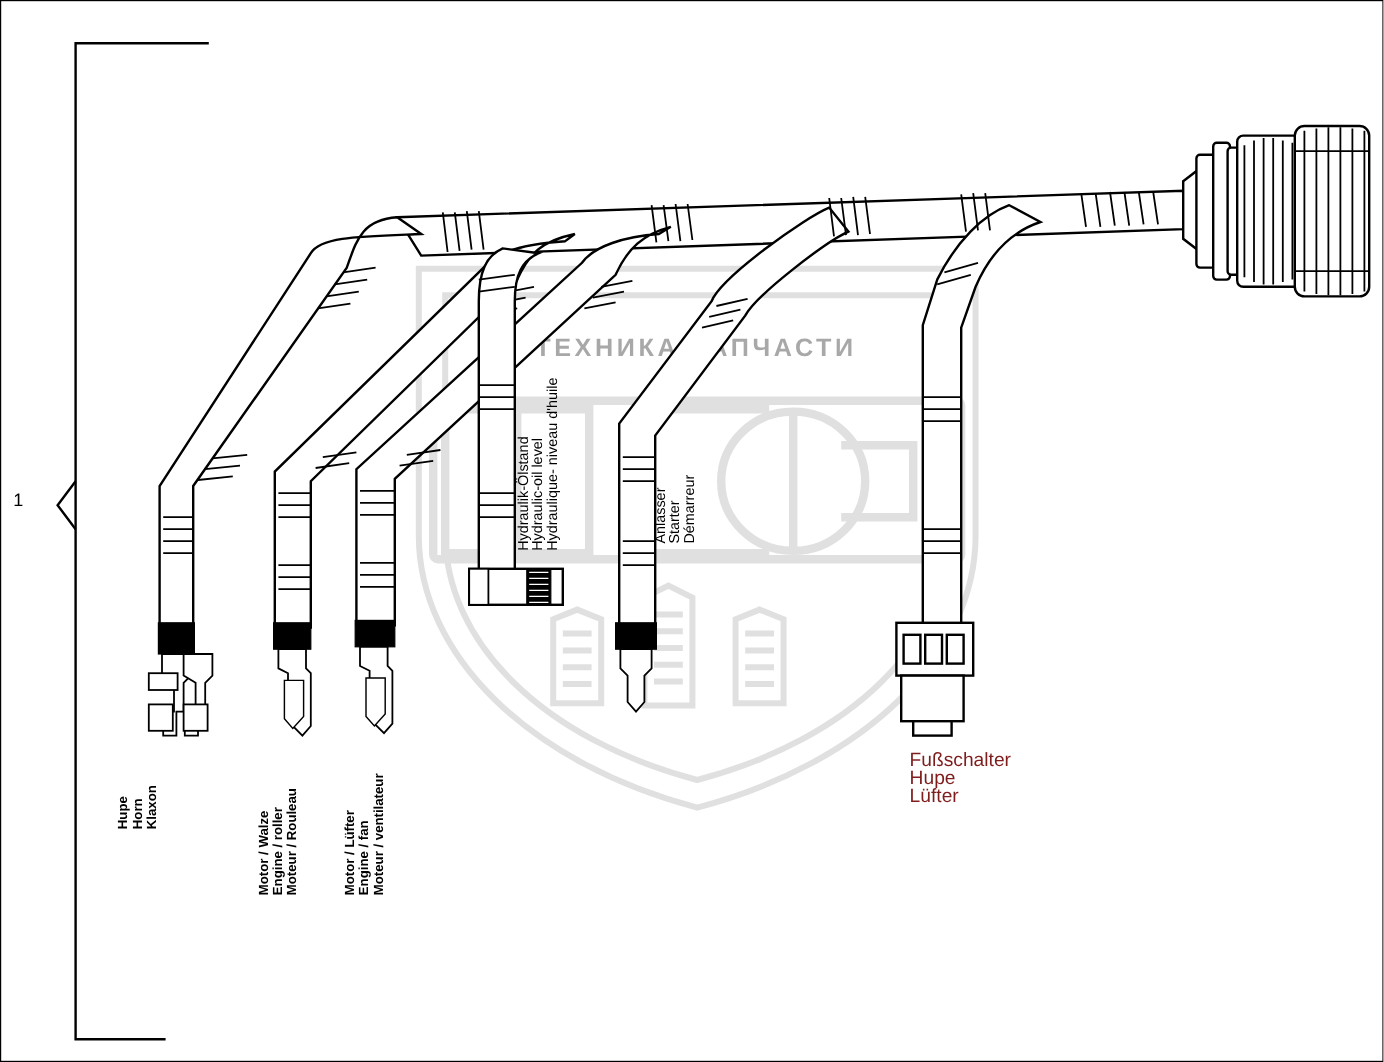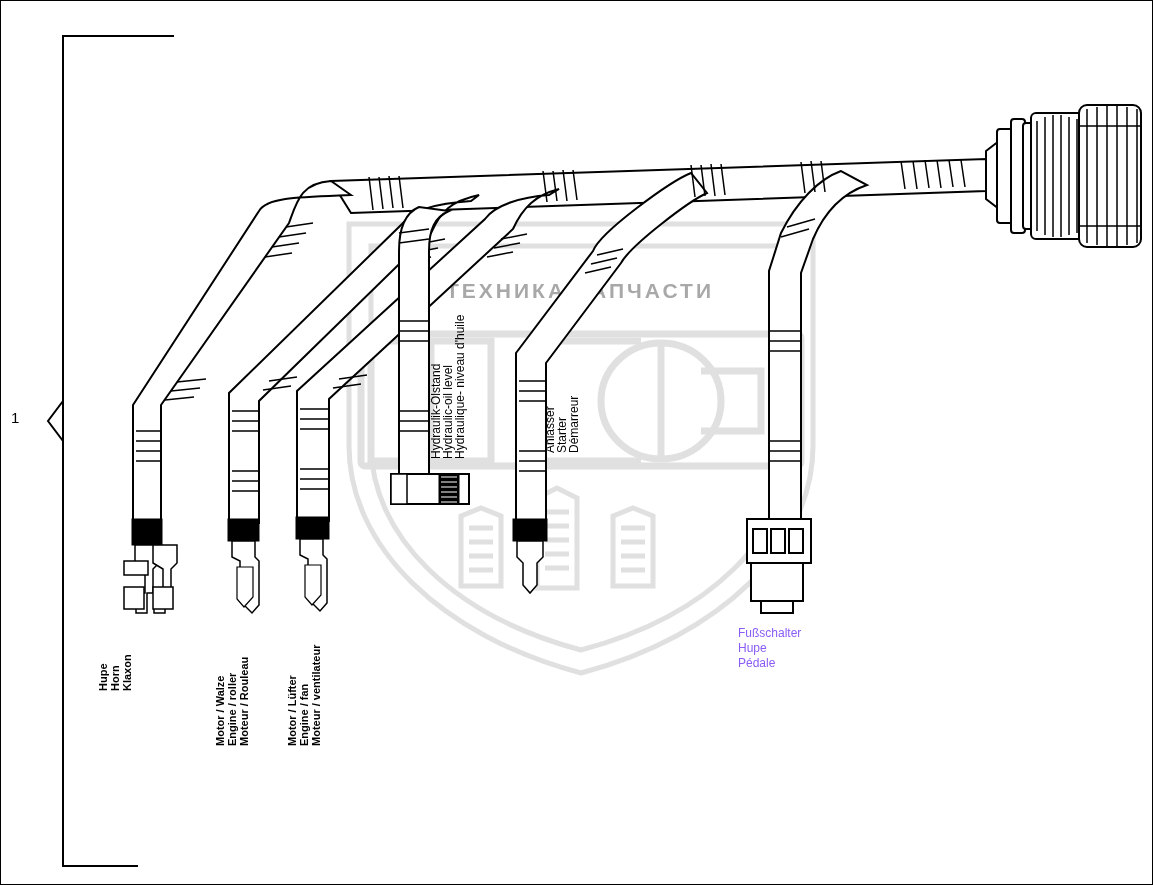--- a/index.html
+++ b/index.html
@@ -267,19 +267,19 @@
     <span class="line">Hydraulic-oil level</span>
     <span class="line">Hydraulique- niveau d'huile</span>
   </div>
 
   <div class="vcap vcap-reg" style="left:543px; top:452px;">
     <span class="line">Anlasser</span>
     <span class="line">Starter</span>
     <span class="line">Démarreur</span>
   </div>
 
-  <div style="position:absolute; left:737px; top:625px; font-size:12px; line-height:15px; color:#8b5cf6; font-family:'Liberation Sans', sans-serif;">
+  <div style="position:absolute; left:757px; top:625px; font-size:16px; line-height:15px; color:#7f1d1d; font-family:'Liberation Sans', sans-serif;">
     <div>Fußschalter</div>
     <div>Hupe</div>
-    <div>Pédale</div>
+    <div>Lüfter</div>
   </div>
 
 </div>
 
 </body></html>

